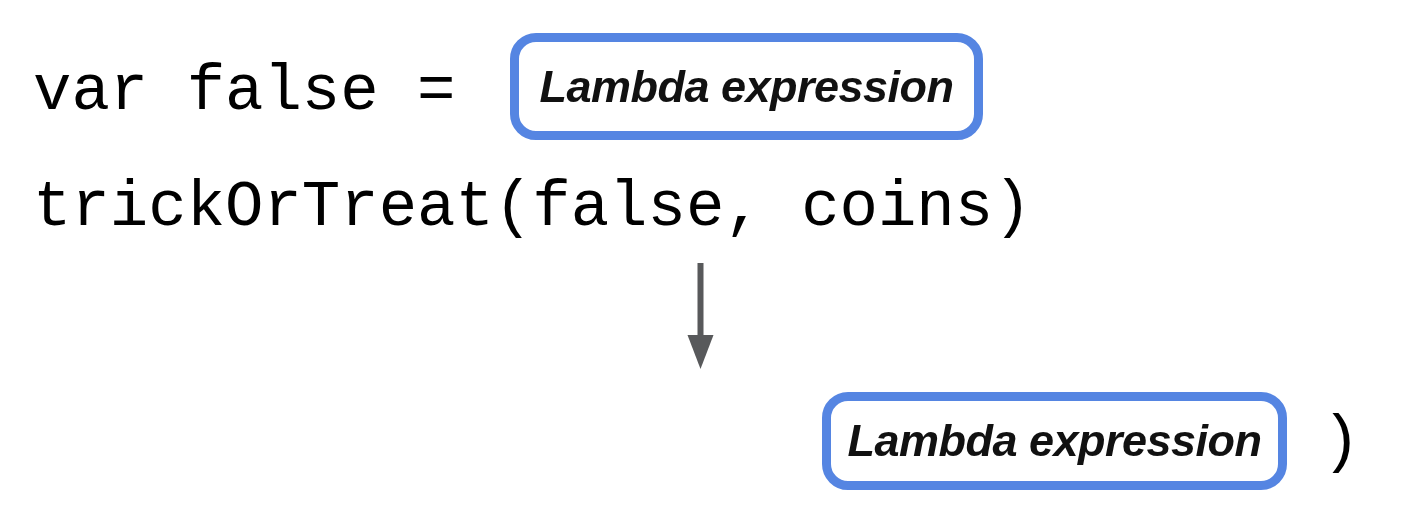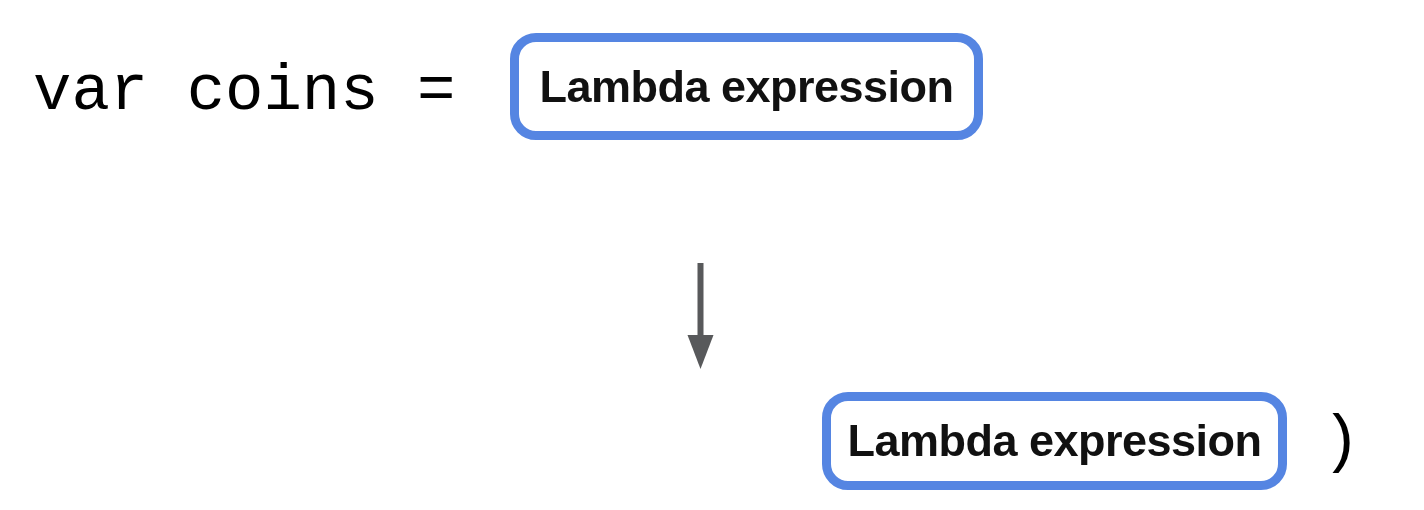--- a/index.html
+++ b/index.html
@@ -43,42 +43,44 @@
   }
   .lambda-box-top { left: 510px; top: 33px; width: 473px; height: 107px; }
   .lambda-box-bottom { left: 822px; top: 392px; width: 465px; height: 98px; }
   .lambda-box .label {
     font-family: "Liberation Sans", sans-serif;
     font-size: 45px;
     font-weight: 700;
     letter-spacing: -0.5px;
     color: var(--label-color);
     white-space: nowrap;
+    font-style: italic;
   }
   .down-arrow {
     position: absolute;
     left: 687px;
     top: 263px;
     width: 27px;
     height: 106px;
   }
   .down-arrow .shaft { fill: var(--arrow-gray); }
   .down-arrow .head { fill: var(--arrow-gray); }
 </style>
 </head>
 <body>
 
 <div class="canvas">
 
-  <div class="code code-line1">var coins =</div>
+  <div class="code code-line1">var false =</div>
 
   <div class="lambda-box lambda-box-top">
     <span class="label">Lambda expression</span>
   </div>
 
+  <div class="code code-line2">trickOrTreat(false, coins)</div>
 
   <svg class="down-arrow" viewBox="0 0 27 106" aria-hidden="true">
     <rect class="shaft" x="10.5" y="0" width="6" height="76"></rect>
     <polygon class="head" points="0.5,72 26.5,72 13.5,106"></polygon>
   </svg>
 
 
   <div class="lambda-box lambda-box-bottom">
     <span class="label">Lambda expression</span>
   </div>

